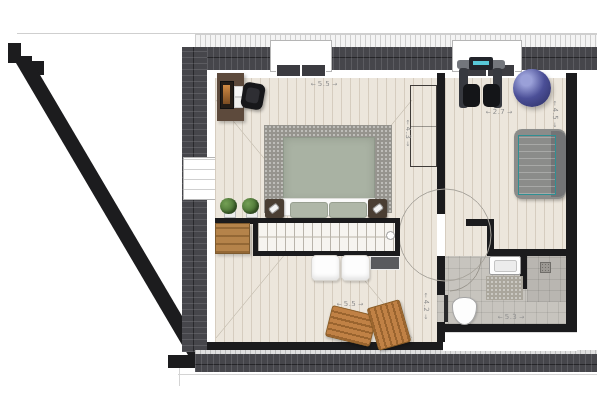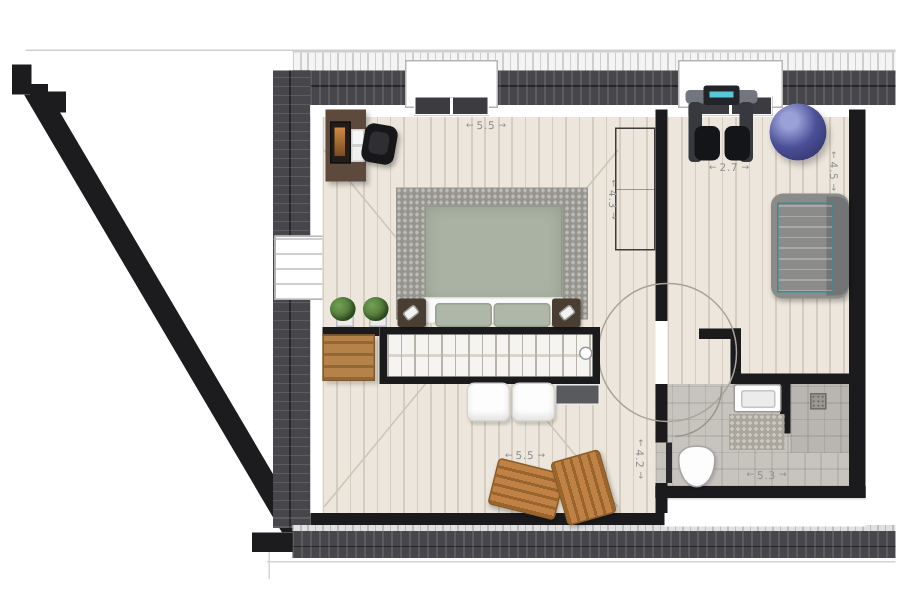--- a/index.html
+++ b/index.html
@@ -181,21 +181,21 @@
   <div class="abs dim" style="left:330px;top:300px;">
     <i>←</i>
       <b>5.5</b>
       <i>→</i>
   </div>
   <div class="abs dim vert" style="left:406px;top:302px;">
     <i>←</i>
       <b>4.2</b>
       <i>→</i>
   </div>
-  <div class="abs dim" style="left:466px;top:108px;">
+  <div class="abs dim" style="left:479px;top:108px;">
     <i>←</i>
       <b>2.7</b>
       <i>→</i>
   </div>
   <div class="abs dim vert" style="left:535px;top:110px;">
     <i>←</i>
       <b>4.5</b>
       <i>→</i>
   </div>
   <div class="abs dim" style="left:491px;top:313px;">

